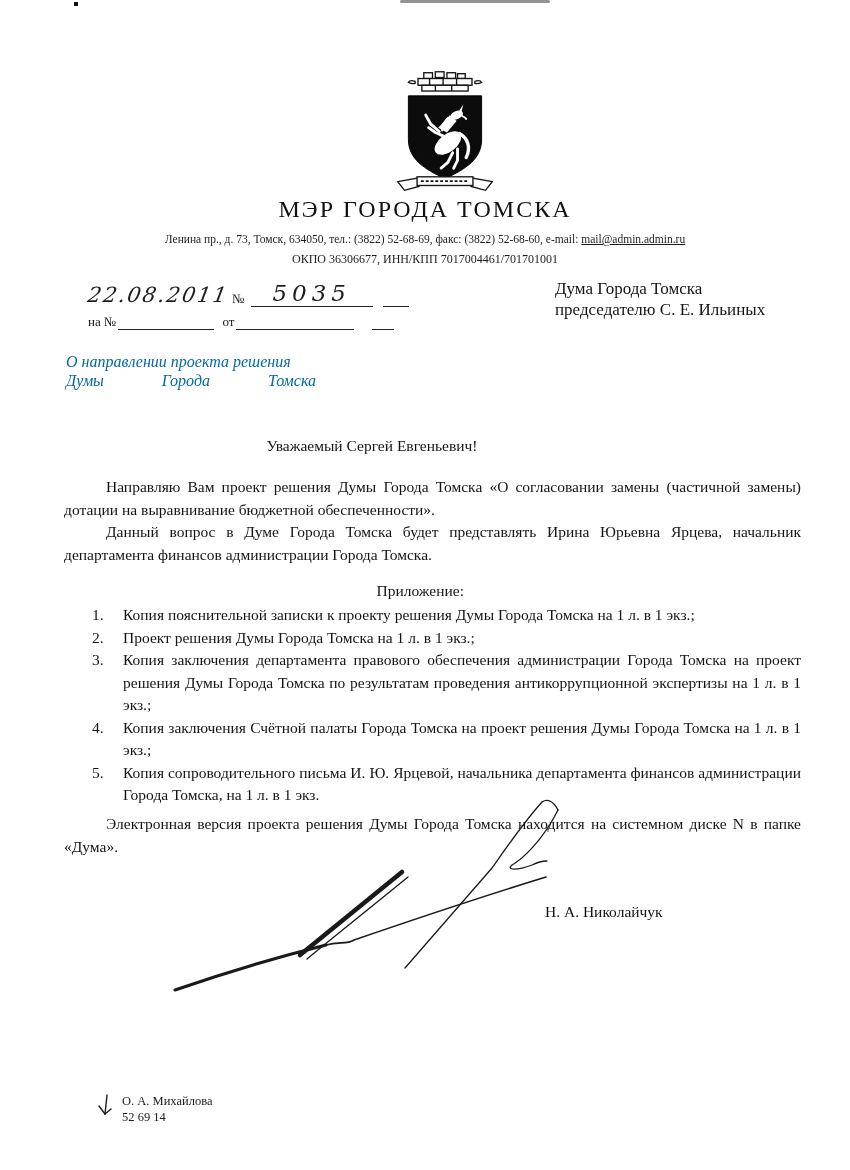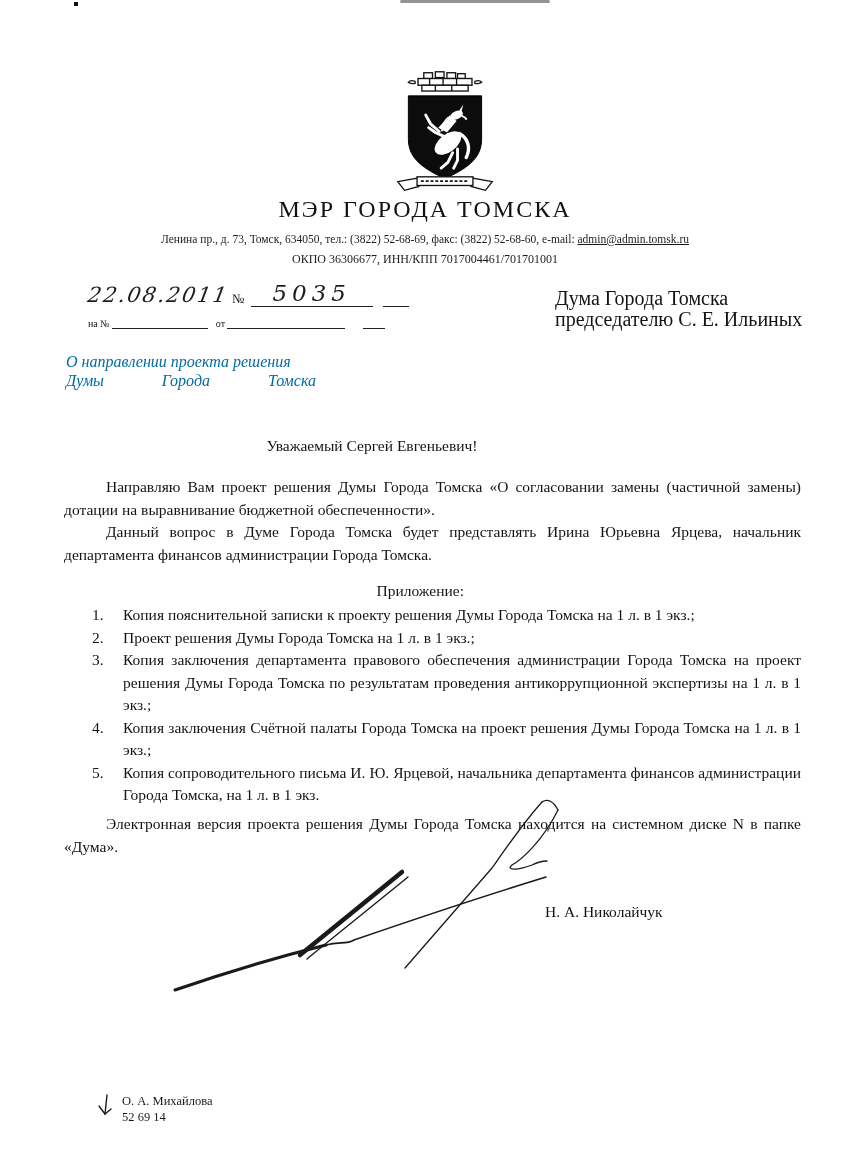--- a/index.html
+++ b/index.html
@@ -15,24 +15,24 @@
     font-size:24px;letter-spacing:2px;color:#111;}
   .addr-line{left:0;top:233px;width:850px;text-align:center;font-size:11.5px;color:#1c1c1c;}
   .addr-line a{color:#1c1c1c;text-decoration:underline;}
   .codes-line{left:0;top:252px;width:850px;text-align:center;font-size:12px;color:#1c1c1c;}
   
   .ref-row1{left:88px;top:280px;display:flex;align-items:flex-end;font-size:13px;}
   .hand{font-family:"DejaVu Serif",serif;font-style:italic;color:#1d1d1d;}
   .hand-date{font-size:21px;transform:skewX(-10deg);letter-spacing:2px;padding-right:4px;}
   .numline{display:inline-block;border-bottom:1.2px solid #222;text-align:center;}
   .hand-num{font-size:23px;transform:skewX(-12deg);letter-spacing:5px;}
-  .ref-row2{left:88px;top:314px;display:flex;align-items:flex-end;font-size:10px;gap:2px;}
+  .ref-row2{left:88px;top:314px;display:flex;align-items:center;font-size:13px;gap:2px;}
   .blank{display:inline-block;border-bottom:1.2px solid #222;height:14px;}
   
-  .recipient{left:555px;top:288px;font-size:20px;line-height:21px;color:#141414;}
+  .recipient{left:555px;top:278px;font-size:17px;line-height:21px;color:#141414;}
   
   .subject{left:66px;top:352px;width:252px;font-style:italic;font-size:16px;
     line-height:19px;color:#0369a1;}
   .subject .just{display:flex;justify-content:space-between;width:250px;}
   
   .salutation{left:0;top:437px;width:744px;text-align:center;font-size:15.5px;color:#141414;}
   .body-text{font-size:15.5px;line-height:22.5px;text-align:justify;color:#141414;}
   .para{left:64px;width:737px;}
   .para .indent{text-indent:42px;display:block;}
   .p1{top:476px;}
@@ -96,21 +96,21 @@
   <g stroke="#141414" fill="#ffffff" stroke-width="1.4">
     <polygon points="6,114 28,110 28,119 13,123"></polygon>
     <polygon points="104,114 82,110 82,119 97,123"></polygon>
     <rect x="26" y="109" width="58" height="9"></rect>
     <line x1="30" y1="113.5" x2="80" y2="113.5" stroke-dasharray="3,2" stroke-width="2"></line>
   </g>
 </svg>
 
 <div class="abs org-name">МЭР ГОРОДА ТОМСКА</div>
 <div class="abs addr-line">
-  <span>Ленина пр., д. 73, Томск, 634050, тел.: (3822) 52-68-69, факс: (3822) 52-68-60, e-mail: </span><a href="#">admin@admin.tomsk.ru</a>
+  <span>Ленина пр., д. 73, Томск, 634050, тел.: (3822) 52-68-69, факс: (3822) 52-68-60, e-mail: </span><a href="#">mail@admin.admin.ru</a>
 </div>
 <div class="abs codes-line">ОКПО 36306677, ИНН/КПП 7017004461/701701001</div>
 
 <div class="abs ref-row1">
   <span class="hand hand-date">22.08.2011</span>
   <span>№</span>
   <span class="numline" style="width:122px;margin-left:6px;"><span class="hand hand-num">5035</span></span>
   <span class="blank" style="width:26px;margin-left:10px;"></span>
 </div>
 <div class="abs ref-row2">

